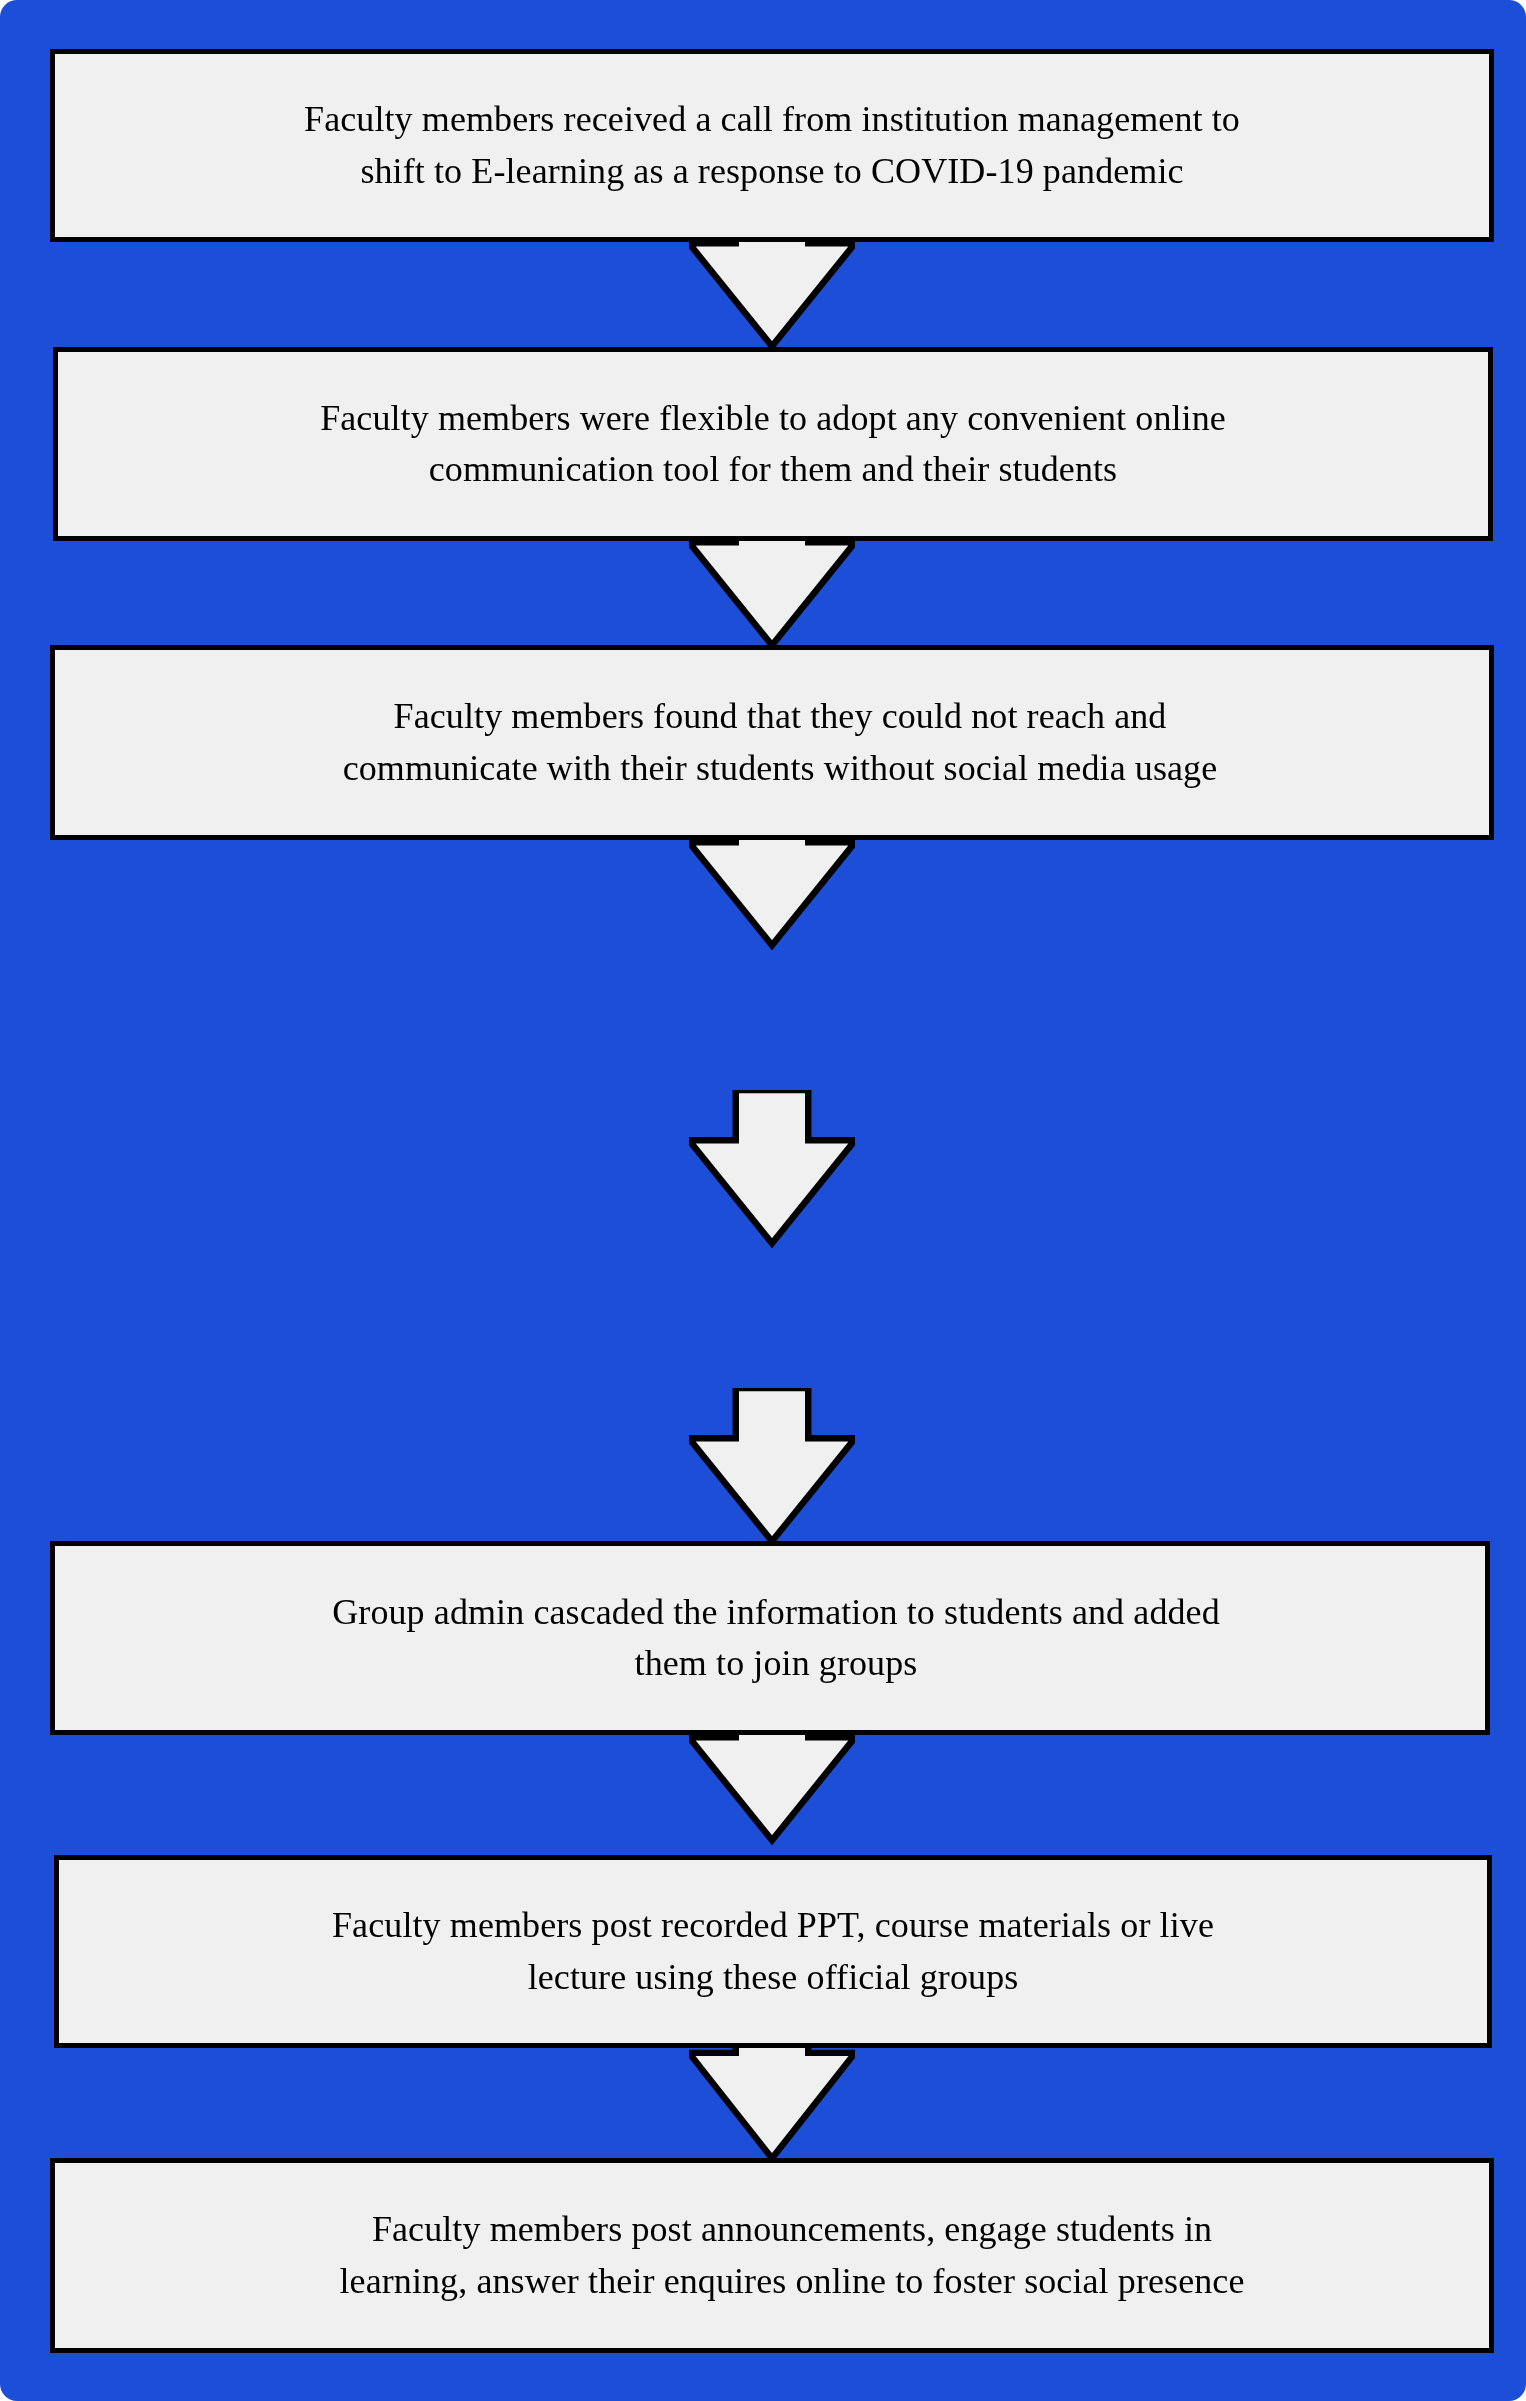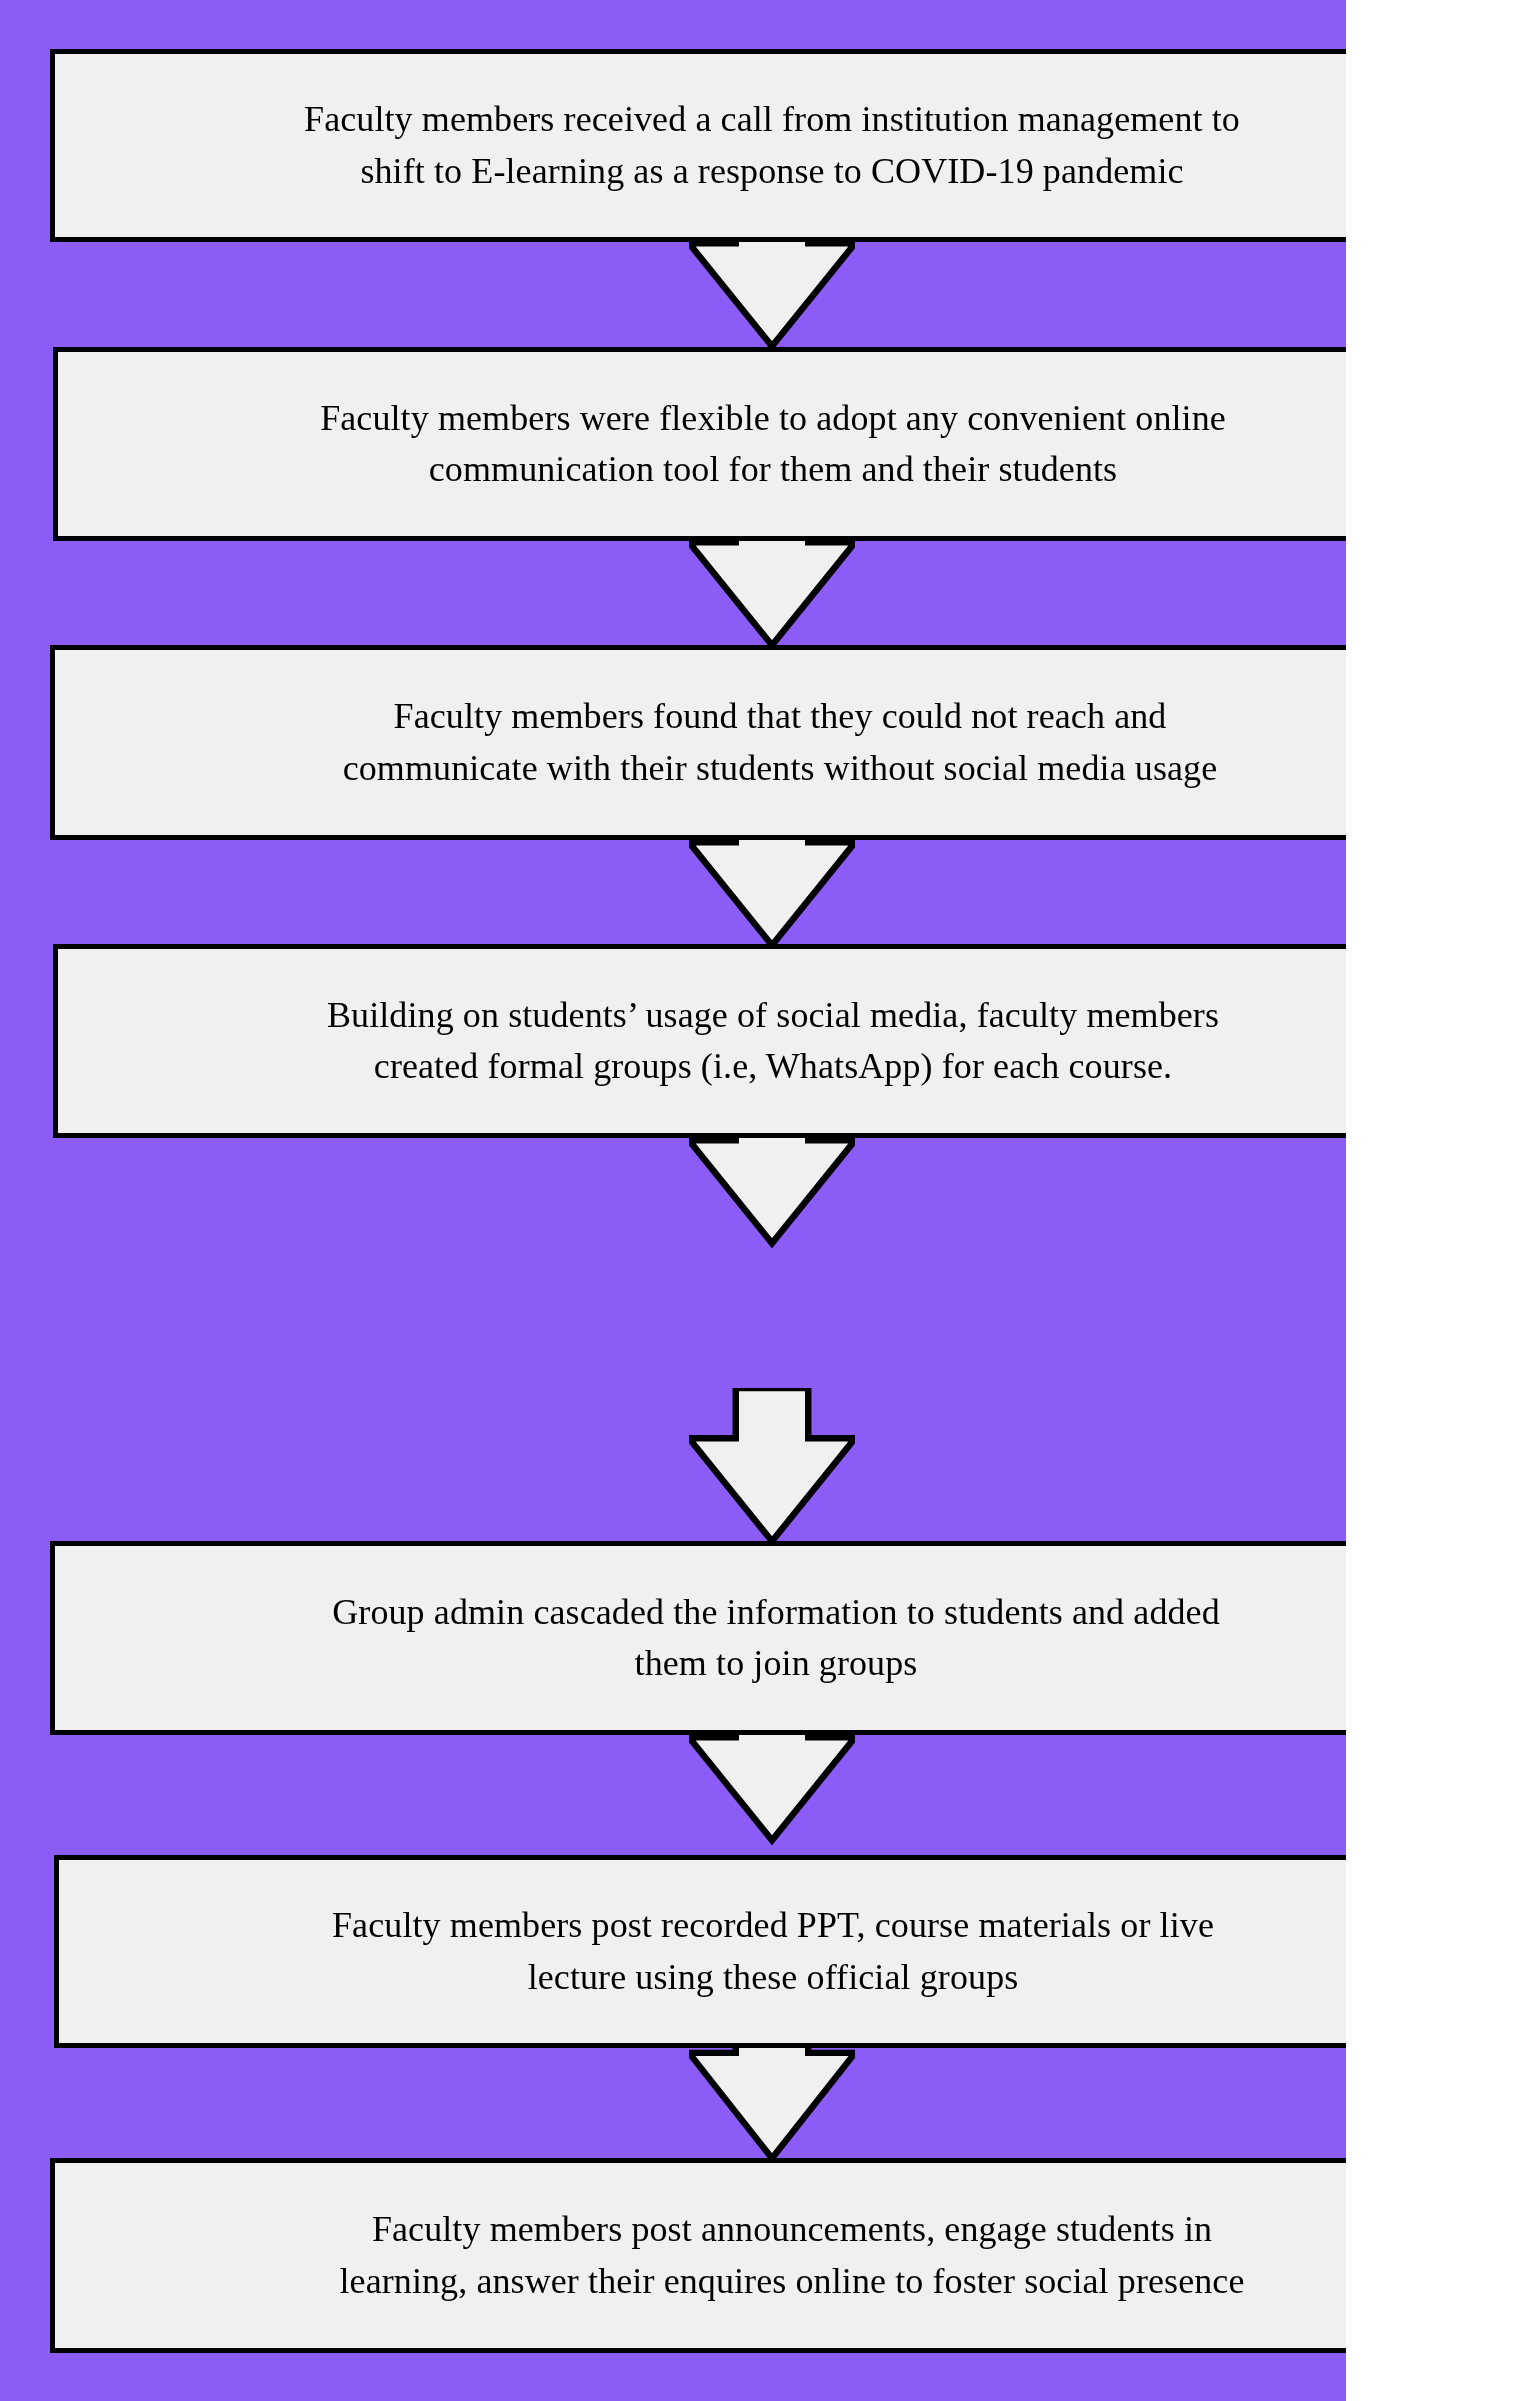--- a/index.html
+++ b/index.html
@@ -6,24 +6,25 @@
   html, body {
     margin: 0;
     padding: 0;
     background: #ffffff;
   }
   body {
     font-family: "Liberation Serif", "DejaVu Serif", serif;
   }
   #canvas {
     position: relative;
-    width: 1346px;
+    width: 1526px;
     height: 2401px;
-    background: #8b5cf6;
+    background: #1d4ed8;
     overflow: hidden;
+    border-radius: 17px;
   }
   .flow {
     position: absolute;
     left: 0;
     top: 0;
     width: 1526px;
     height: 2401px;
   }
   
   .node {
@@ -92,24 +93,20 @@
       <span class="node-text">Faculty members found that they could not reach and
 communicate with their students without social media usage</span>
     </div>
 
     <div class="connector" style="left:689px; top:792px; width:166px; height:158px;">
       <svg viewBox="0 0 284 270" preserveAspectRatio="none">
         <polygon points="80,0 204,0 204,86 284,86 142,262 0,86 80,86" fill="#f0f0f0" stroke="#000000" stroke-width="11" stroke-linejoin="miter"></polygon>
       </svg>
     </div>
 
-    <div class="node" style="left:53px; top:944px; width:1440px; height:194px;">
-      <span class="node-text">Building on students’ usage of social media, faculty members
-created formal groups (i.e, WhatsApp) for each course.</span>
-    </div>
 
     <div class="connector" style="left:689px; top:1090px; width:166px; height:158px;">
       <svg viewBox="0 0 284 270" preserveAspectRatio="none">
         <polygon points="80,0 204,0 204,86 284,86 142,262 0,86 80,86" fill="#f0f0f0" stroke="#000000" stroke-width="11" stroke-linejoin="miter"></polygon>
       </svg>
     </div>
 
 
     <div class="connector" style="left:689px; top:1388px; width:166px; height:158px;">
       <svg viewBox="0 0 284 270" preserveAspectRatio="none">

